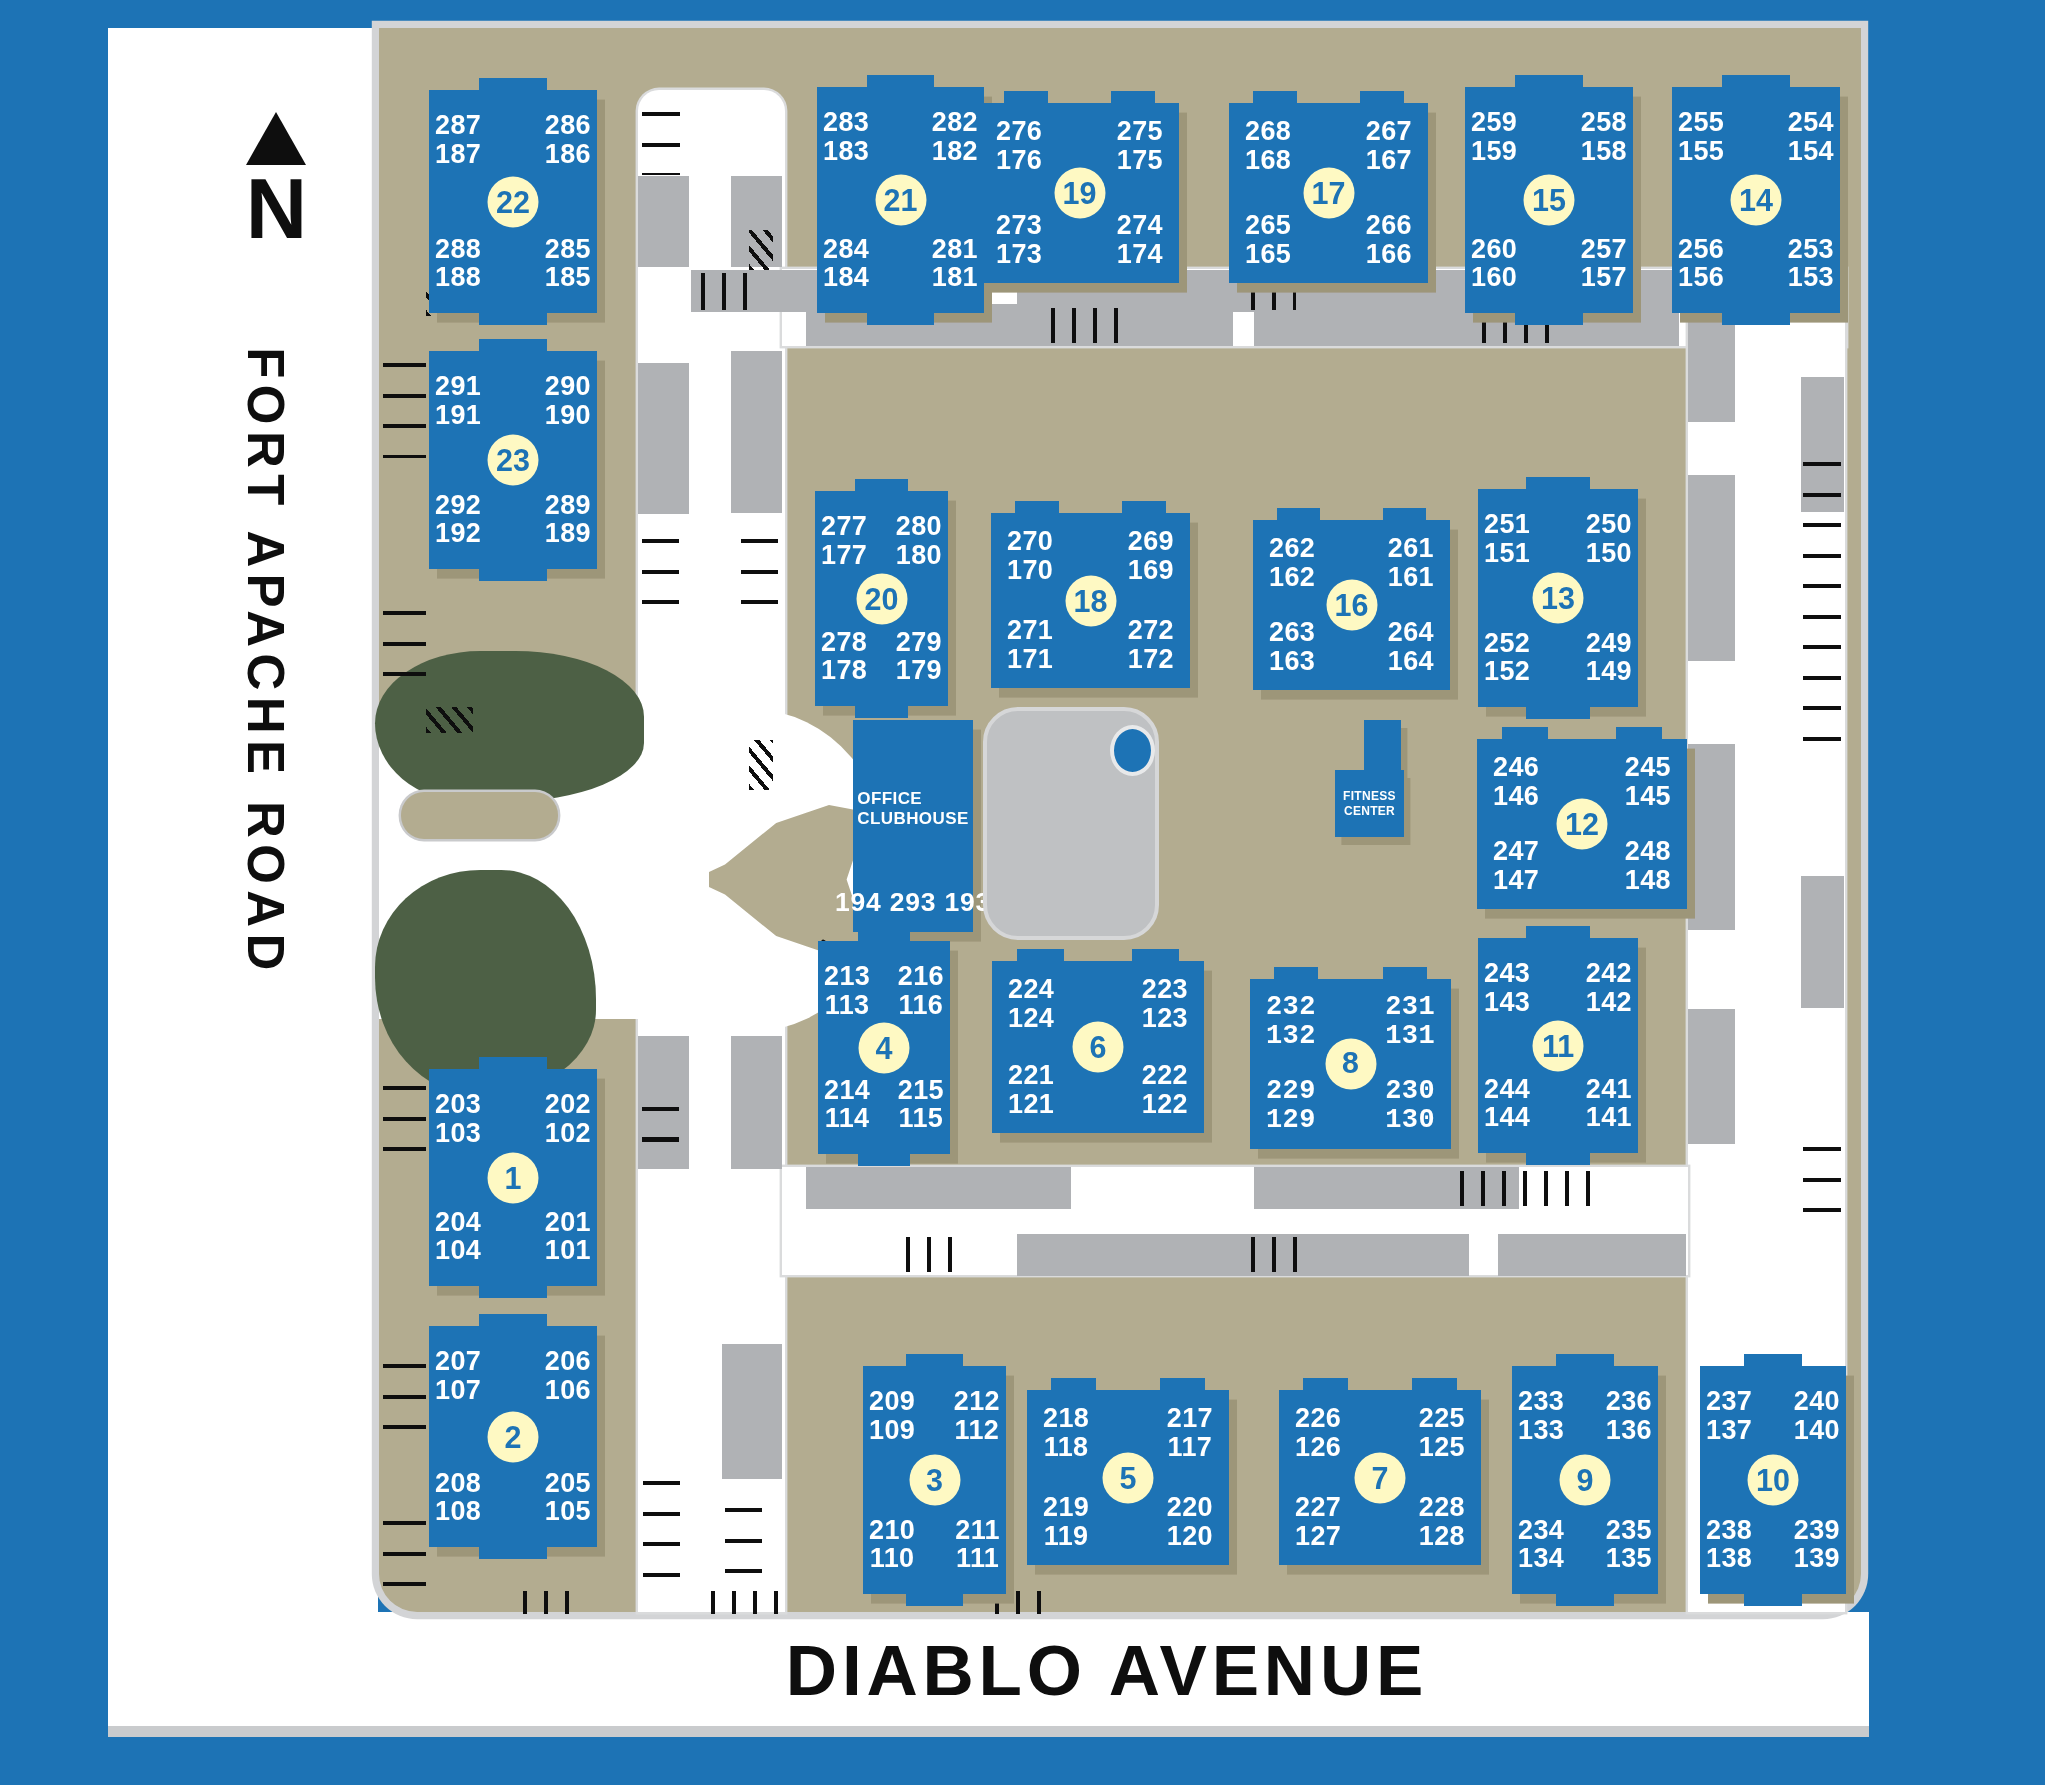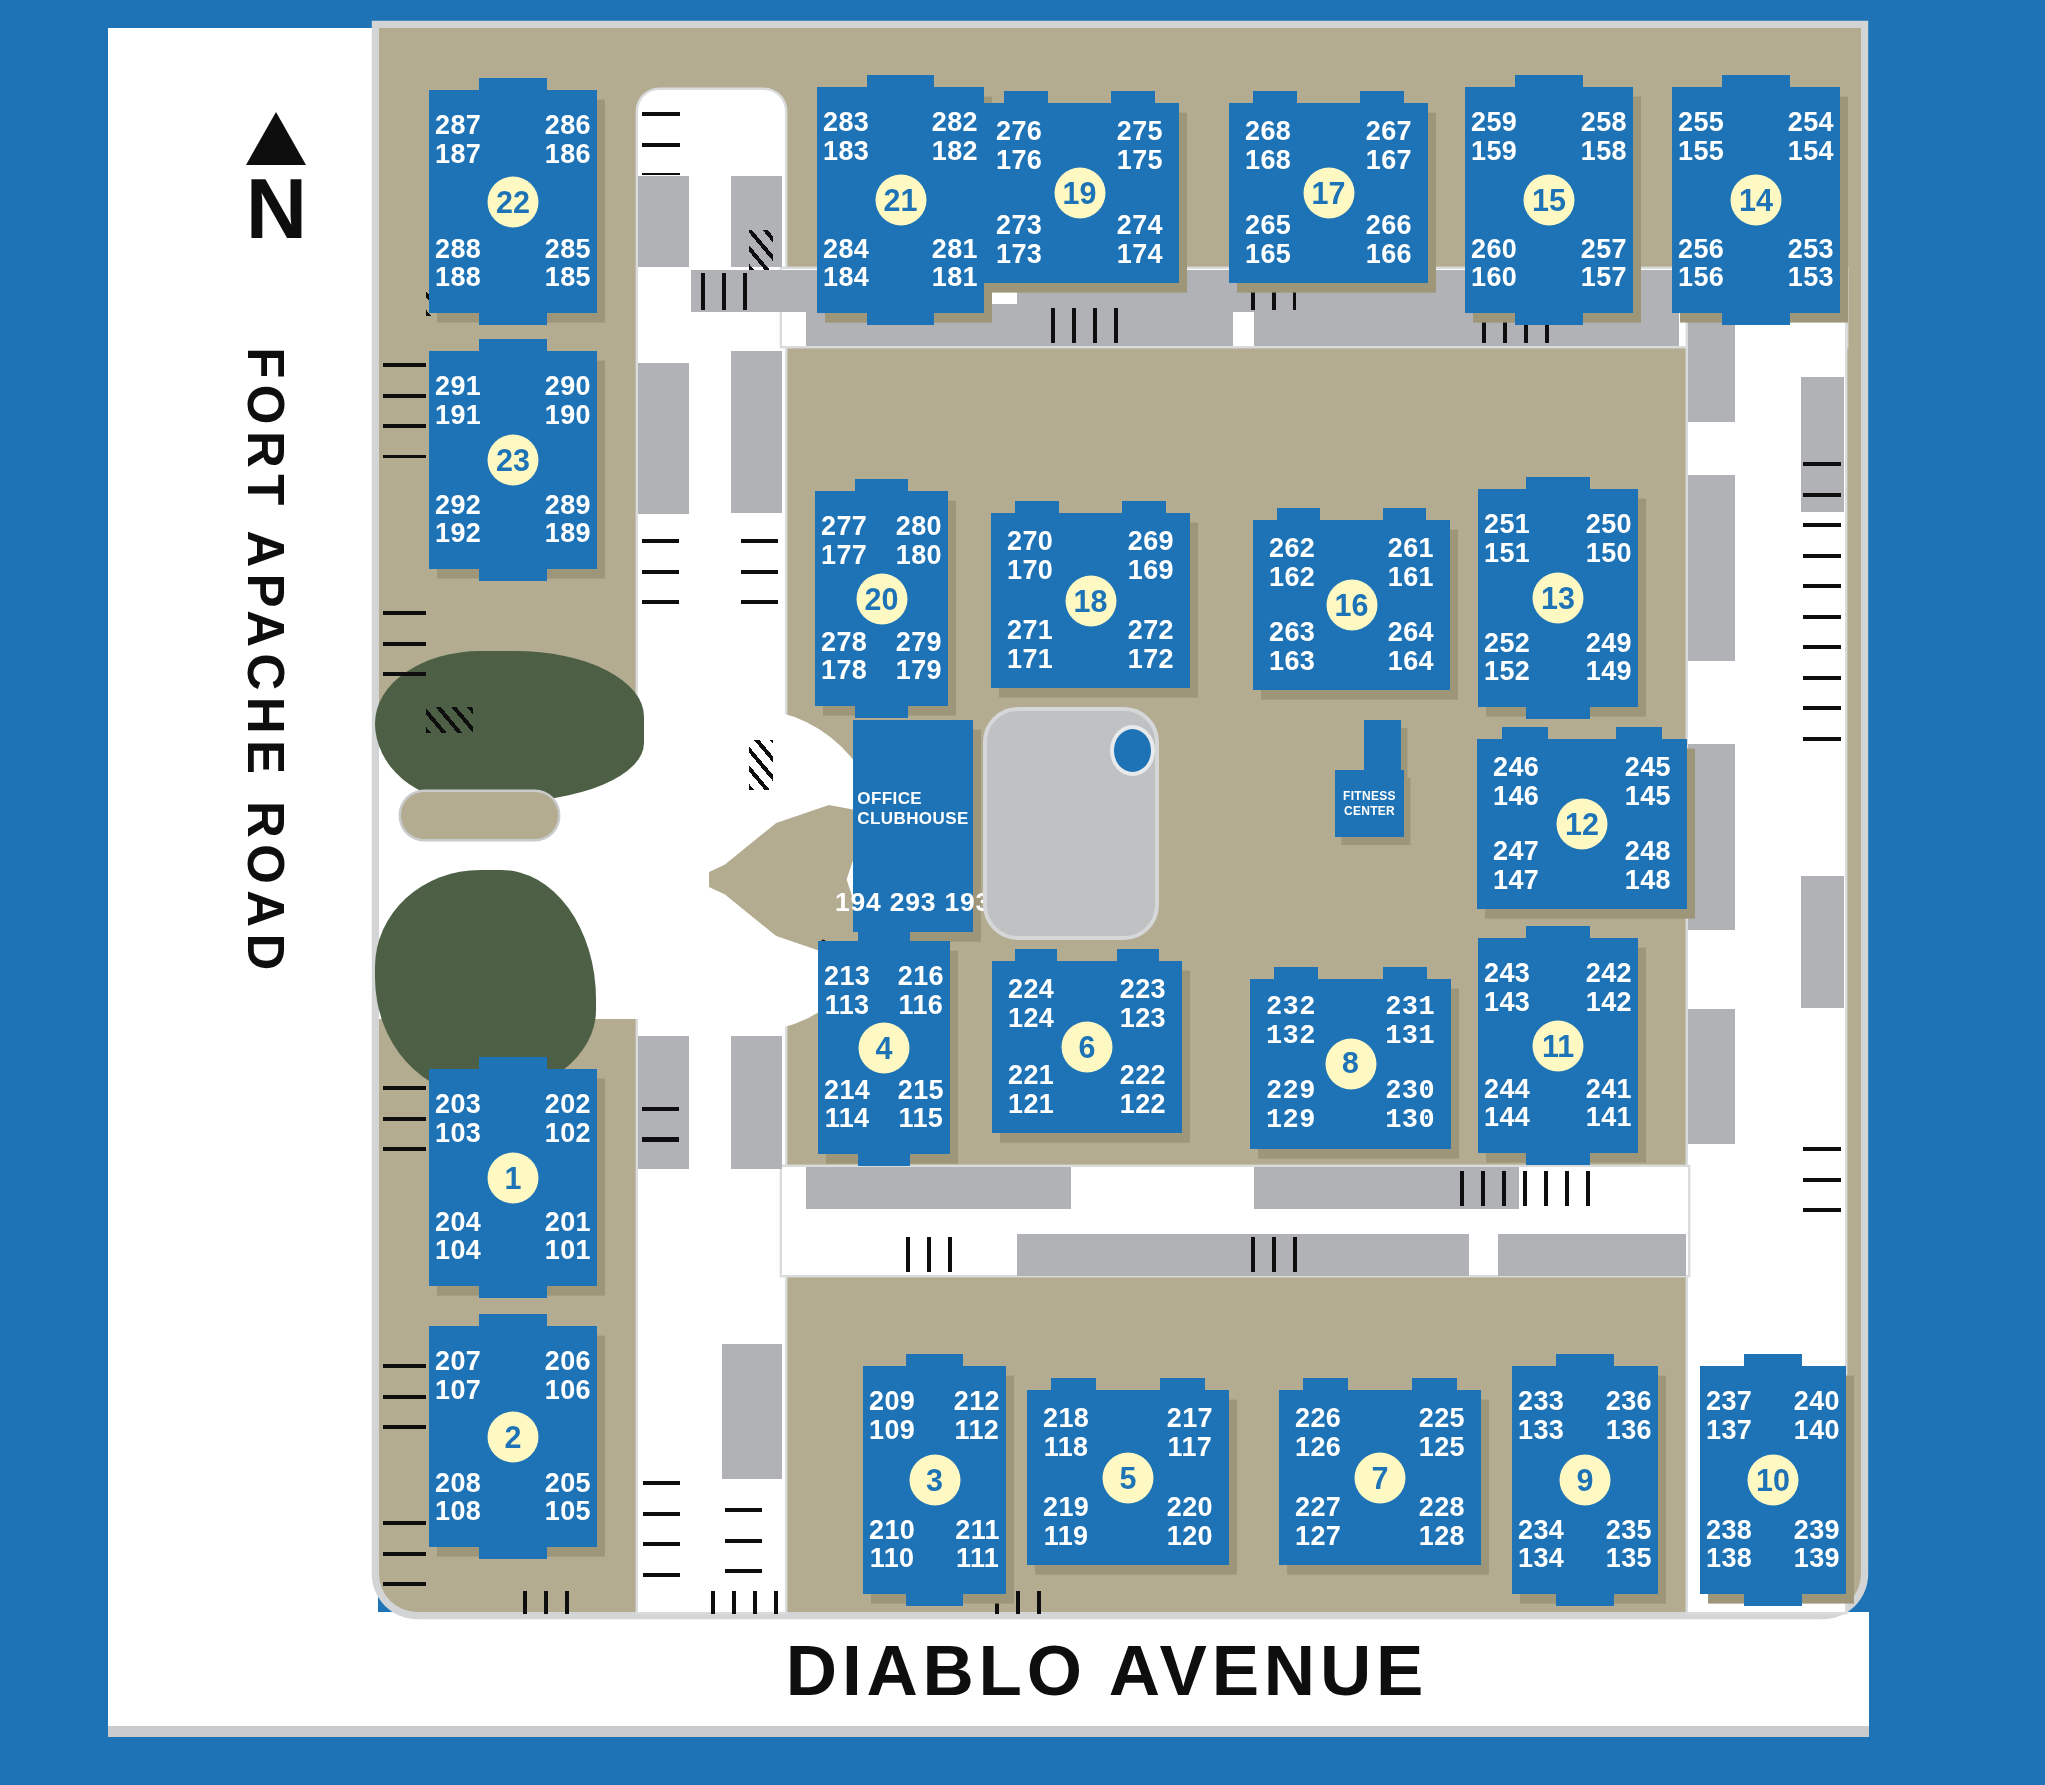--- a/index.html
+++ b/index.html
@@ -475,21 +475,21 @@
       <div class="unit">
             <span>214</span>
             <span>114</span>
           </div>
       <div class="unit">
             <span>215</span>
             <span>115</span>
           </div>
     </div>
   </div>
-      <div class="abs bldg h" style="left: 992px; top: 961px; width: 190px; height: 172px;">
+      <div class="abs bldg h" style="left: 992px; top: 961px; width: 212px; height: 172px;">
     <div class="urow">
       <div class="unit">
             <span>224</span>
             <span>124</span>
           </div>
       <div class="unit">
             <span>223</span>
             <span>123</span>
           </div>
     </div>

